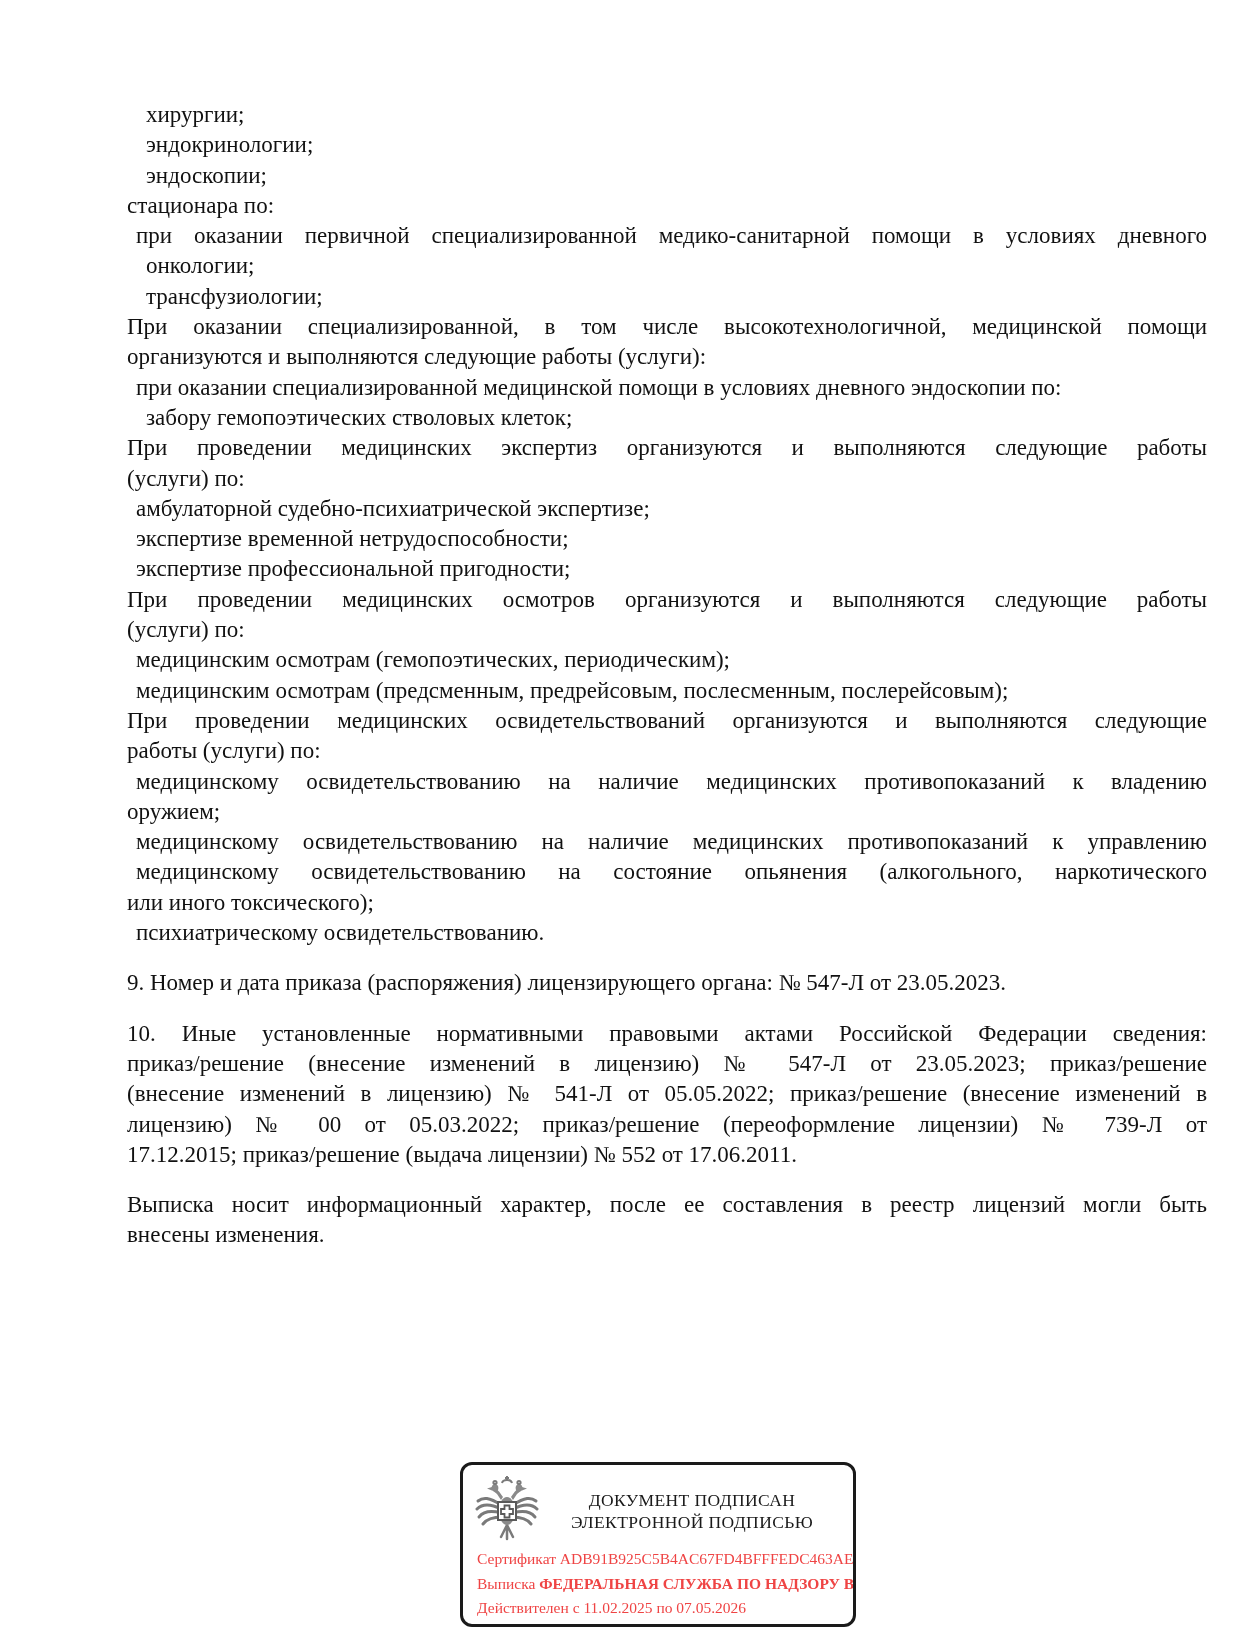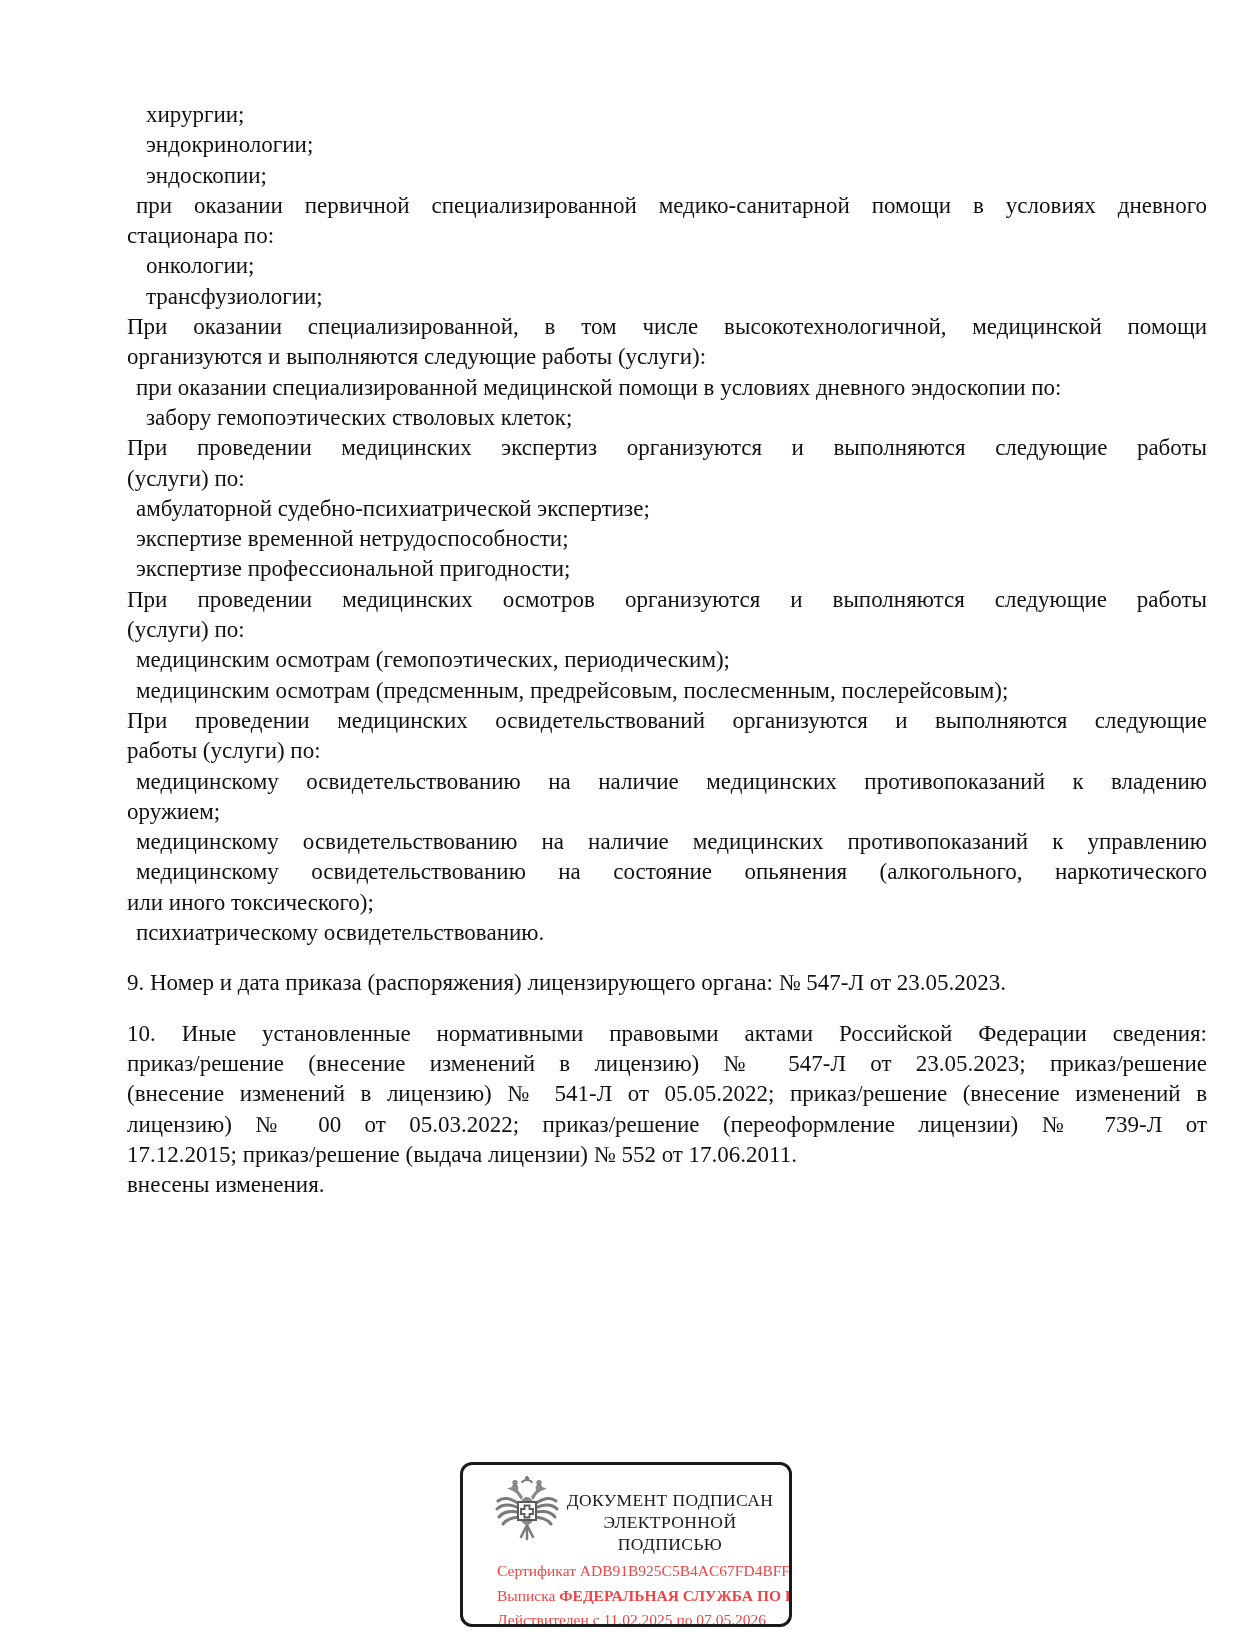--- a/index.html
+++ b/index.html
@@ -23,28 +23,27 @@
   .doc-line { white-space: normal; }
   .doc-line.ind1 { padding-left: 9px; }
   .doc-line.ind2 { padding-left: 19px; }
   .doc-line.just { text-align: justify; text-align-last: justify; }
   .doc-line.gap  { margin-top: 20px; }
 
   .stamp {
     position: absolute;
     left: 460px;
     top: 1462px;
-    width: 332px;
+    width: 396px;
     height: 165px;
     box-sizing: border-box;
     border: 3px solid #1a1a1a;
     border-radius: 12px;
     overflow: hidden;
     background: #fff;
-    padding-left: 20px;
   }
   .stamp-top { display: flex; padding: 8px 8px 0 12px; }
   .emblem-box { width: 64px; height: 68px; flex: none; margin-top: 2px; }
   .stamp-title {
     flex: 1;
     text-align: center;
     font-size: 17.5px;
     line-height: 22px;
     padding-top: 16px;
     letter-spacing: 0.4px;
@@ -61,22 +60,22 @@
 </style>
 </head>
 <body>
 
 <div class="page">
 
   <div class="doc" id="doc-lines">
       <div class="doc-line ind2">хирургии;</div>
       <div class="doc-line ind2">эндокринологии;</div>
       <div class="doc-line ind2">эндоскопии;</div>
+      <div class="doc-line">стационара по:</div>
       <div class="doc-line ind1 just">при оказании первичной специализированной медико-санитарной помощи в условиях дневного</div>
-      <div class="doc-line">стационара по:</div>
       <div class="doc-line ind2">онкологии;</div>
       <div class="doc-line ind2">трансфузиологии;</div>
       <div class="doc-line just">При оказании специализированной, в том числе высокотехнологичной, медицинской помощи</div>
       <div class="doc-line">организуются и выполняются следующие работы (услуги):</div>
       <div class="doc-line ind1">при оказании специализированной медицинской помощи в условиях дневного эндоскопии по:</div>
       <div class="doc-line ind2">забору гемопоэтических стволовых клеток;</div>
       <div class="doc-line just">При проведении медицинских экспертиз организуются и выполняются следующие работы</div>
       <div class="doc-line">(услуги) по:</div>
       <div class="doc-line ind1">амбулаторной судебно-психиатрической экспертизе;</div>
       <div class="doc-line ind1">экспертизе временной нетрудоспособности;</div>
@@ -92,20 +91,21 @@
       <div class="doc-line ind1 just">медицинскому освидетельствованию на наличие медицинских противопоказаний к управлению</div>
       <div class="doc-line ind1 just">медицинскому освидетельствованию на состояние опьянения (алкогольного, наркотического</div>
       <div class="doc-line">или иного токсического);</div>
       <div class="doc-line ind1">психиатрическому освидетельствованию.</div>
       <div class="doc-line gap">9. Номер и дата приказа (распоряжения) лицензирующего органа: № 547-Л от 23.05.2023.</div>
       <div class="doc-line just gap">10. Иные установленные нормативными правовыми актами Российской Федерации сведения:</div>
       <div class="doc-line just">приказ/решение (внесение изменений в лицензию) № 547-Л от 23.05.2023; приказ/решение</div>
       <div class="doc-line just">(внесение изменений в лицензию) № 541-Л от 05.05.2022; приказ/решение (внесение изменений в</div>
       <div class="doc-line just">лицензию) № 00 от 05.03.2022; приказ/решение (переоформление лицензии) № 739-Л от</div>
       <div class="doc-line">17.12.2015; приказ/решение (выдача лицензии) № 552 от 17.06.2011.</div>
+      <div class="doc-line just gap">Выписка носит информационный характер, после ее составления в реестр лицензий могли быть</div>
       <div class="doc-line">внесены изменения.</div>
     </div>
 
   <div class="stamp">
     <div class="stamp-top">
       <div class="emblem-box">
         <svg width="64" height="68" viewBox="0 0 64 68" xmlns="http://www.w3.org/2000/svg">
 
           <g stroke="#7a7a7a" fill="none" stroke-linecap="round">
 

